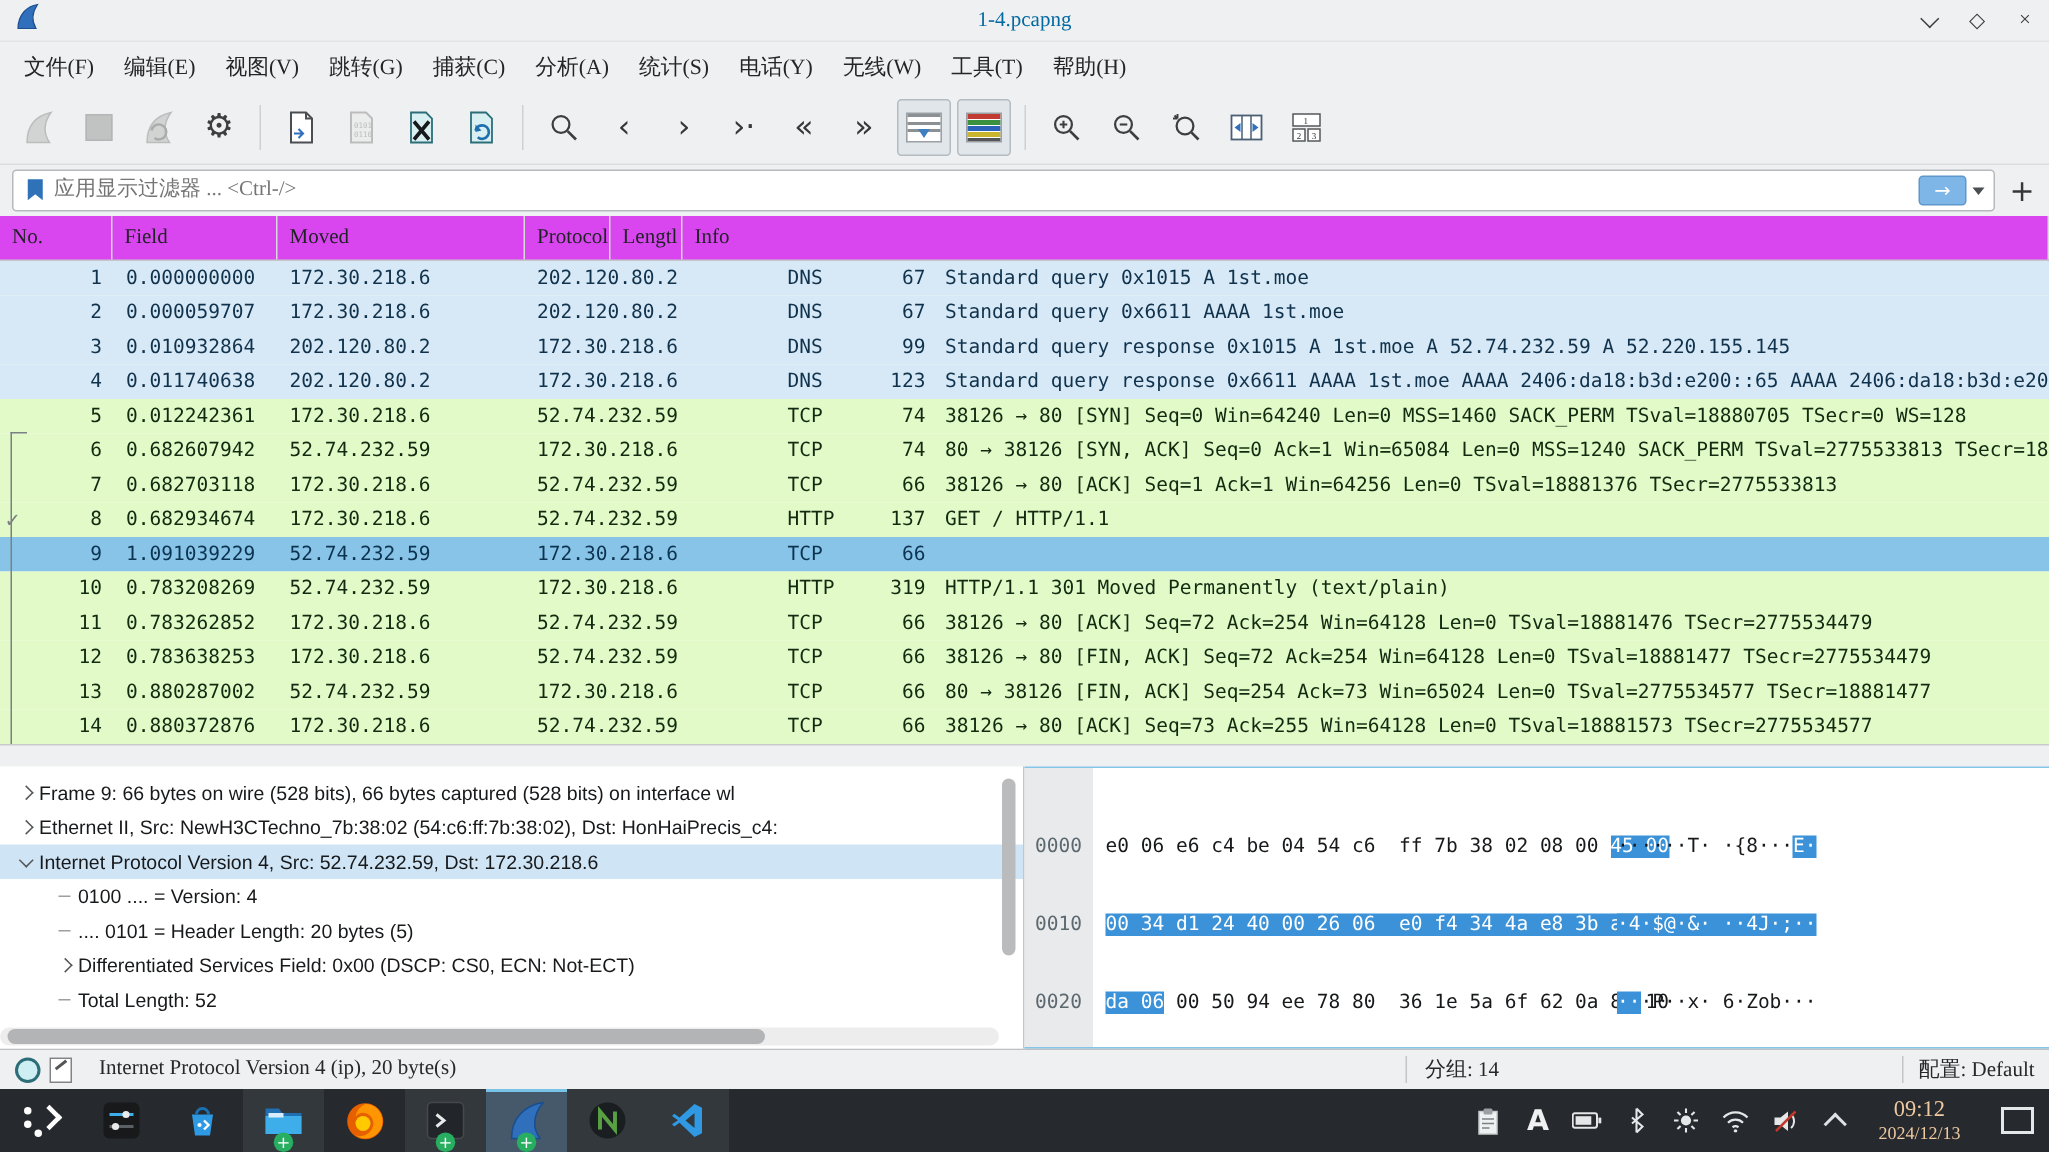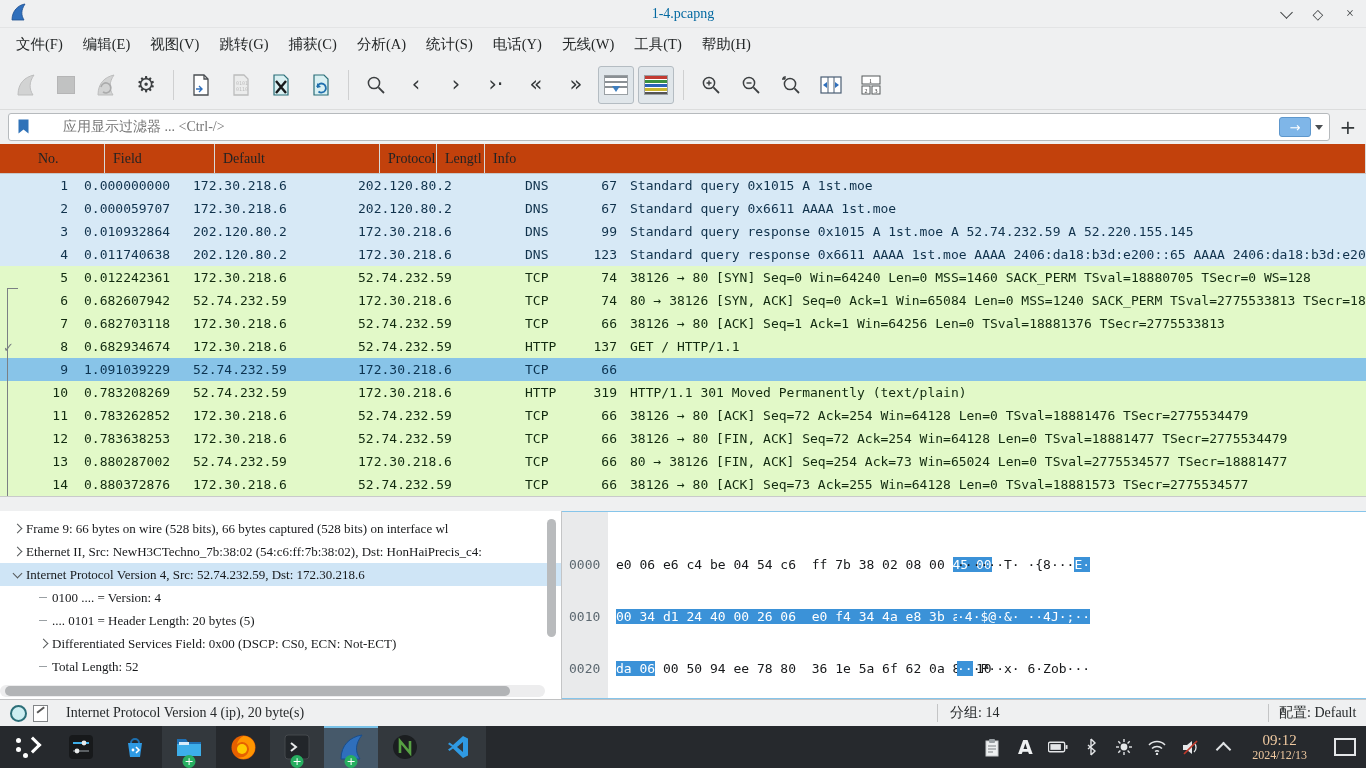--- a/index.html
+++ b/index.html
@@ -22,26 +22,26 @@
   .tsep{width:1px;height:30px;background:#cfd0d1;margin:0 5px;}
   .glyph{font-family:"DejaVu Sans",sans-serif;color:#3c3f41;}
   .dis{opacity:.55;filter:grayscale(1);}
   .navg{font-size:21px;color:#34383a;font-family:"DejaVu Sans",sans-serif;line-height:1;}
   .stripes{width:22px;height:18px;background:linear-gradient(#c23b33 0 3px,#fff 3px 4px,#3b9140 4px 7px,#fff 7px 8px,#2c62b8 8px 11px,#fff 11px 12px,#c9b62e 12px 15px,#fff 15px 16px,#555 16px 18px);border:1px solid #9aa0a4;}
   .scrollicon{width:22px;height:18px;border:1px solid #9aa0a4;background:linear-gradient(#8a9094 0 2px,#fff 2px 5px,#8a9094 5px 7px,#fff 7px 10px,#8a9094 10px 12px,#fff 12px 18px);position:relative;}
   .scrollicon::after{content:"";position:absolute;left:7px;top:10px;border:4px solid transparent;border-top:6px solid #3f7fbf;}
   
   .filterbar{height:34px;display:flex;align-items:center;padding:0 8px;gap:8px;background:#eff0f1;}
   .filterfield{flex:1;height:26px;background:#fff;border:1px solid #b6babd;border-radius:3px;display:flex;align-items:center;padding:0 4px;}
-  .filterinput{flex:1;border:0;outline:none;font-size:14px;color:#ec4899;background:transparent;font-family:"Liberation Serif",serif;margin-left:27px;}
+  .filterinput{flex:1;border:0;outline:none;font-size:14px;color:#ec4899;background:transparent;font-family:"Liberation Serif",serif;}
   .applybtn{width:30px;height:18px;background:#7fb6e8;border:1px solid #5e97cc;border-radius:3px;color:#fff;display:flex;align-items:center;justify-content:center;font-family:"DejaVu Sans",sans-serif;font-size:13px;}
   .applycaret{width:0;height:0;border:4px solid transparent;border-top:5px solid #4a4e51;margin:4px 2px 0 4px;}
   .plusbtn{font-size:20px;color:#34383a;width:20px;text-align:center;font-family:"DejaVu Sans",sans-serif;}
   
-  .pheader{height:30px;display:flex;background:#c2410c;border-bottom:1px solid #c6c7c8;box-sizing:border-box;font-size:14px;color:#1f2224;padding-left:30px;}
+  .pheader{height:30px;display:flex;background:#d946ef;border-bottom:1px solid #c6c7c8;box-sizing:border-box;font-size:14px;color:#1f2224;}
   .hcell{border-right:1px solid #d8d9da;display:flex;align-items:center;padding-left:8px;box-sizing:border-box;overflow:hidden;white-space:nowrap;}
   .c-no{width:75px;}.c-time{width:110px;}.c-src{width:165px;}.c-dst{width:167px;}.c-proto{width:57px;}.c-len{width:48px;}.c-info{flex:1;}
   .plist{height:322px;position:relative;background:#fff;overflow:hidden;font-family:"DejaVu Sans Mono",monospace;font-size:13px;}
   .prow{display:flex;height:23px;line-height:23px;white-space:nowrap;}
   .prow .cell{overflow:hidden;box-sizing:border-box;}
   .prow .c-no{text-align:right;padding-right:7px;}
   .prow .c-time{padding-left:9px;}
   .prow .c-src{padding-left:8px;}
   .prow .c-dst{padding-left:8px;}
   .prow .c-proto{padding-left:8px;}
@@ -49,21 +49,21 @@
   .prow .c-info{padding-left:8px;}
   .prow.dns{background:#d7e9f6;color:#10324c;}
   .prow.grn{background:#e2f9c8;color:#122b10;}
   .prow.sel{background:#88c4e8;color:#0c3350;}
   .bracket{position:absolute;left:7px;top:114px;width:10px;height:208px;border-left:1px solid #7b8084;border-top:1px solid #7b8084;border-bottom:1px solid #7b8084;}
   .bracket-check{position:absolute;left:3px;top:166px;color:#7b8084;font-size:13px;font-family:"DejaVu Sans",sans-serif;}
   
   .splitter{height:15px;background:#eff0f1;border-top:1px solid #c9cacb;box-sizing:border-box;}
   
   .bottom{height:188px;display:flex;}
-  .detailpane{width:562px;background:#fff;border-right:1px solid #c4c5c6;box-sizing:border-box;position:relative;font-family:Liberation Serif, serif;font-size:13px;overflow:hidden;}
+  .detailpane{width:683px;background:#fff;border-right:1px solid #c4c5c6;box-sizing:border-box;position:relative;font-family:Liberation Sans, sans-serif;font-size:13px;overflow:hidden;}
   .dlines{padding-top:6px;}
   .dline{height:23px;line-height:23px;display:flex;align-items:center;white-space:nowrap;padding-left:8px;color:#17191b;}
   .dline.ind{padding-left:34px;}
   .dline.dsel{background:#cfe5f6;}
   .chev{width:18px;display:inline-flex;justify-content:center;align-items:center;flex:none;}
   .cr::before{content:"";width:6px;height:6px;border-right:1.5px solid #55585a;border-bottom:1.5px solid #55585a;transform:rotate(-45deg);display:block;}
   .cd::before{content:"";width:6px;height:6px;border-right:1.5px solid #55585a;border-bottom:1.5px solid #55585a;transform:rotate(45deg);display:block;margin-top:-3px;}
   .cn::before{content:"";width:8px;height:1px;background:#9aa0a4;display:block;}
   .vscroll{position:absolute;right:5px;top:8px;width:9px;height:118px;border-radius:5px;background:#b9bbbd;}
   .hscroll{position:absolute;left:0;right:16px;bottom:2px;height:12px;background:#ededee;border-radius:6px;}
@@ -260,21 +260,21 @@
       <input class="filterinput" type="text" value="" placeholder="应用显示过滤器 ... &lt;Ctrl-/&gt;" style="">
       <span class="applybtn">→</span>
       <span class="applycaret"></span>
     </div>
     <span class="plusbtn">+</span>
   </div>
 
   <div class="pheader">
       <div class="hcell c-no">No.</div>
       <div class="hcell c-time">Field</div>
-      <div class="hcell c-src">Default</div>
+      <div class="hcell c-src">Moved</div>
       <div class="hcell c-proto">Protocol</div>
       <div class="hcell c-len">Lengtl</div>
       <div class="hcell c-info">Info</div>
     </div>
 
   <div class="plist">
     <div>
         <div class="prow dns">
           <div class="cell c-no">1</div>
           <div class="cell c-time">0.000000000</div>

